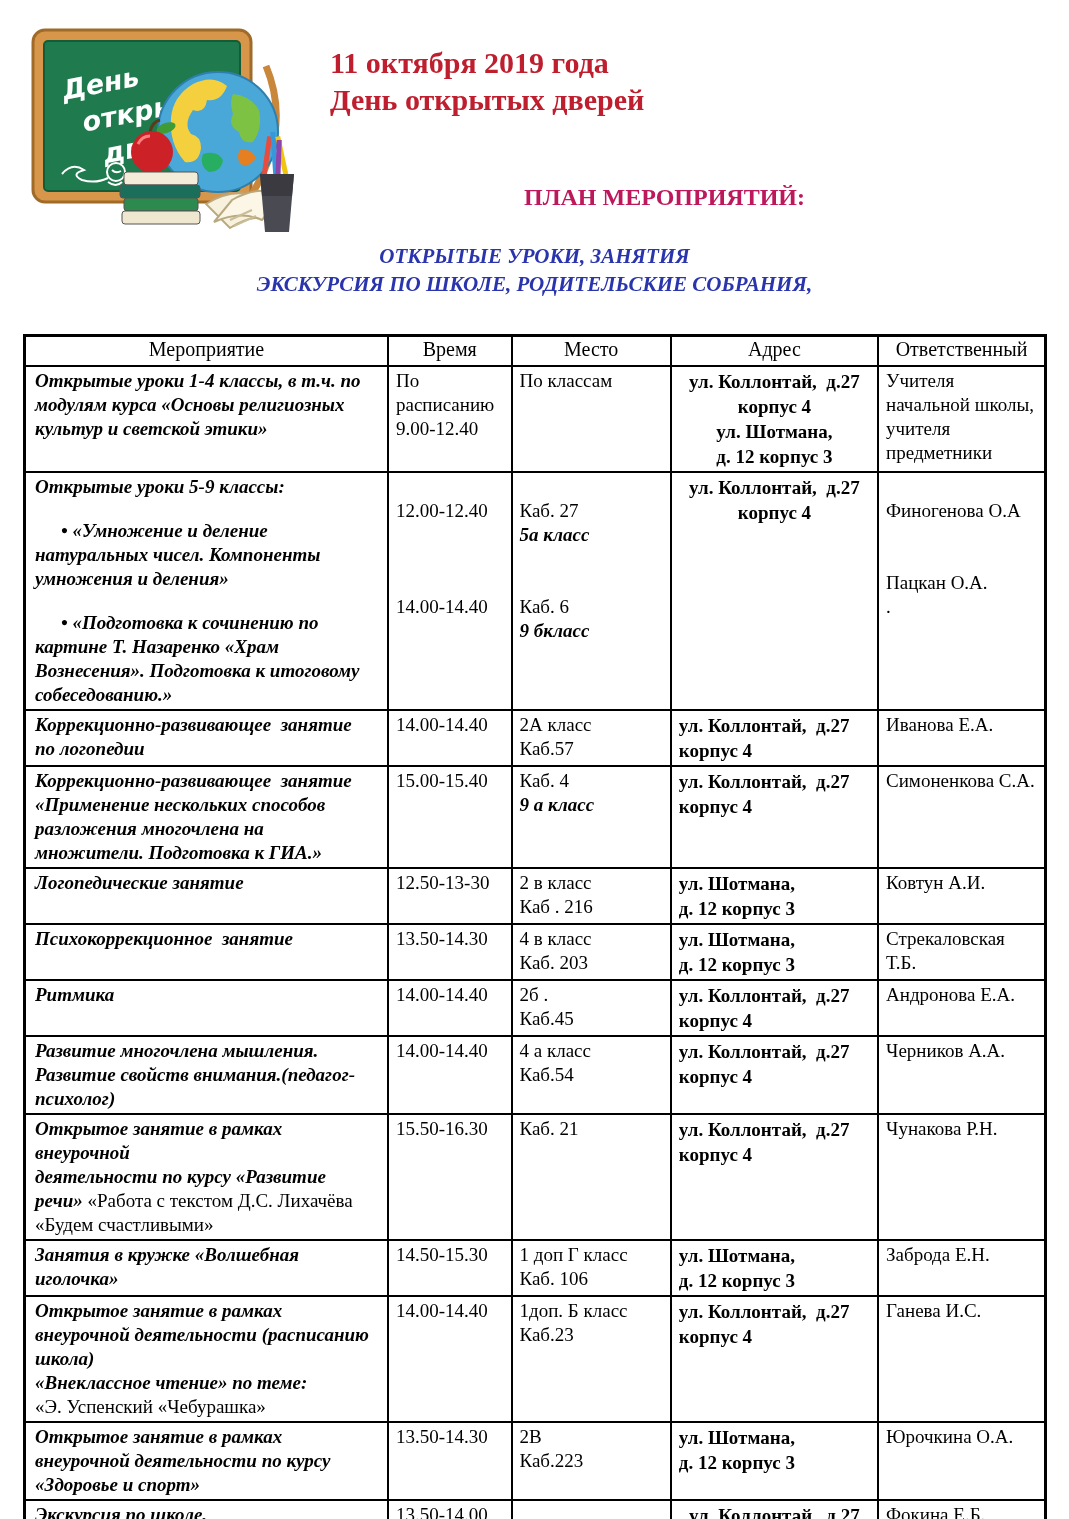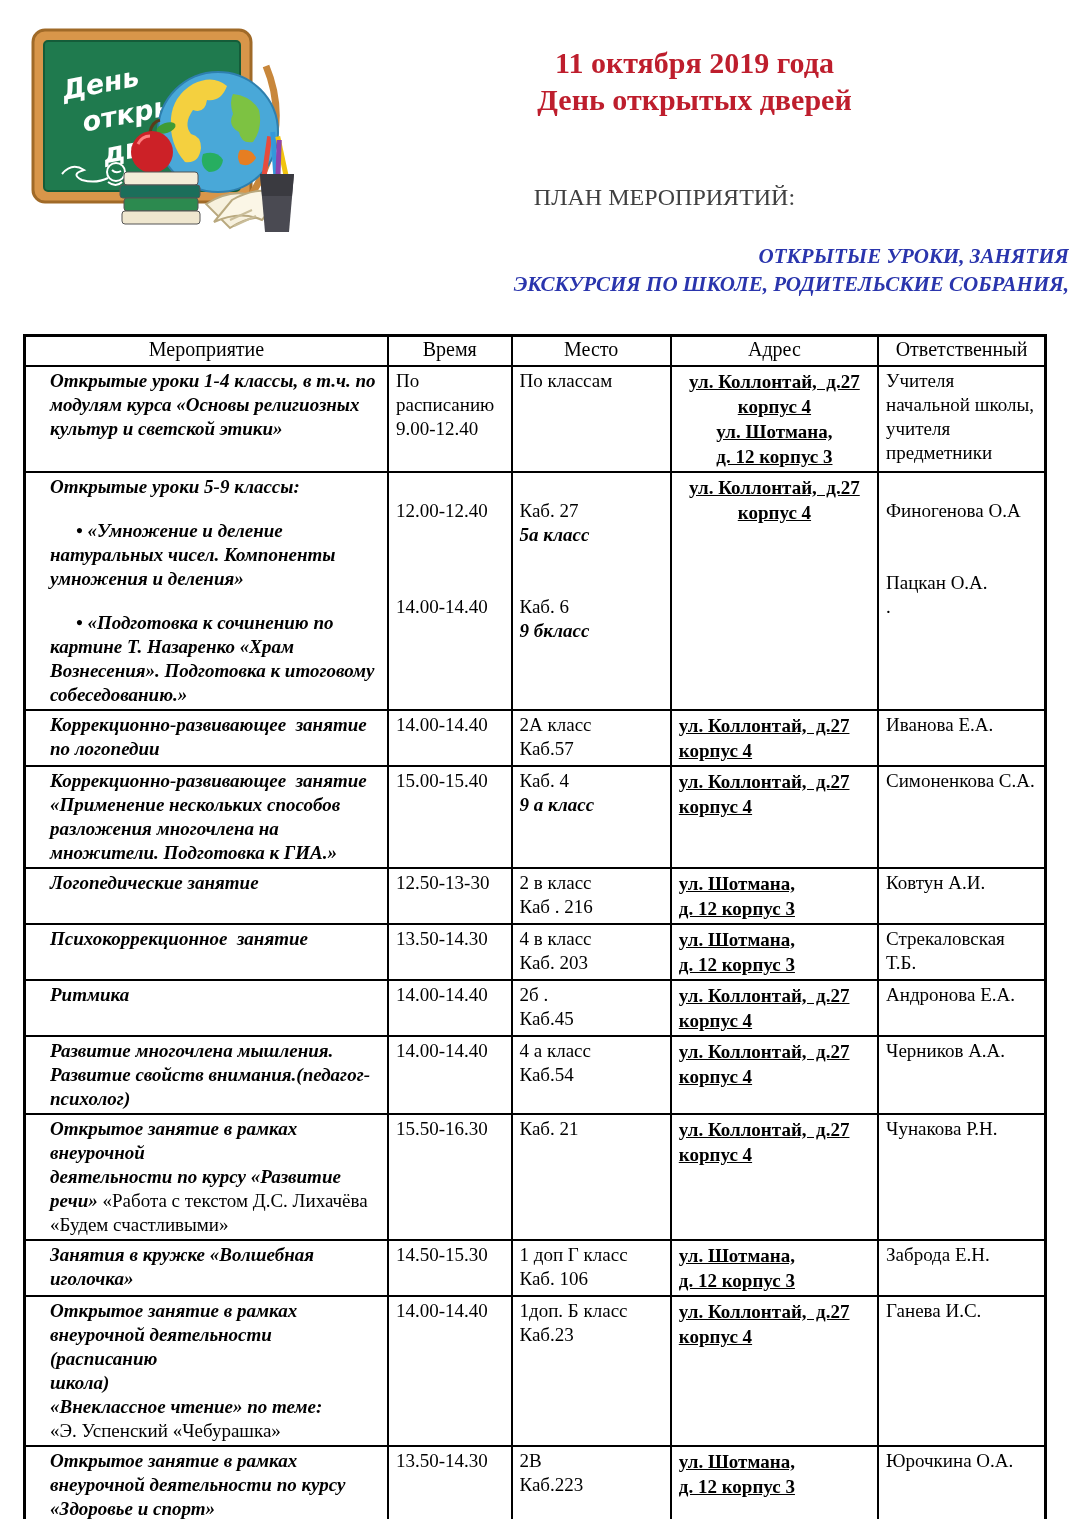--- a/index.html
+++ b/index.html
@@ -2,39 +2,39 @@
 <html><head>
 <meta charset="utf-8">
 <style>
   html,body{margin:0;padding:0;background:#fff;}
   body{width:1069px;font-family:"Liberation Serif",serif;color:#000;}
   .page{position:relative;width:1069px;}
 
   
   .hdr{position:relative;height:334px;}
   .logo{position:absolute;left:28px;top:24px;width:270px;height:218px;}
-  .title{position:absolute;left:330px;right:10px;top:44px;text-align:center;
+  .title{position:absolute;left:330px;right:10px;top:44px;text-align:left;
          font-weight:bold;font-size:30px;line-height:37px;}
   .plan{position:absolute;left:280px;right:20px;top:184px;text-align:center;
-        font-weight:normal;font-size:24px;color:#404040;}
-  .subtitle{position:absolute;left:0;right:0;top:242px;text-align:right;
+        font-weight:bold;font-size:24px;color:#be185d;}
+  .subtitle{position:absolute;left:0;right:0;top:242px;text-align:center;
             font-weight:bold;font-style:italic;font-size:21px;line-height:28px;}
 
   
   table.sched{border-collapse:collapse;table-layout:fixed;width:1024px;margin-left:23px;
               font-size:19px;border:3px solid #000;}
   .sched th,.sched td{border:2px solid #000;vertical-align:top;padding:2px 7px;}
   .sched th{font-weight:normal;font-size:20px;height:26px;padding:1px 2px;text-align:center;}
   .ln{line-height:24px;min-height:24px;}
   .bi{font-weight:bold;font-style:italic;}
   .ind{padding-left:26px;display:inline-block;margin-top:20px;}
   .vmid{vertical-align:middle;}
   .boldcell .ln{font-weight:bold;}
-  td.col0{padding-left:24px;}
-  td.col3 .ln{line-height:25px;text-decoration:underline;}
+  td.col0{padding-left:9px;}
+  td.col3 .ln{line-height:25px;}
 </style>
 </head>
 <body>
 
 <div class="page">
 
   <div class="hdr">
 
     <svg class="logo" viewBox="0 0 270 218">
 

